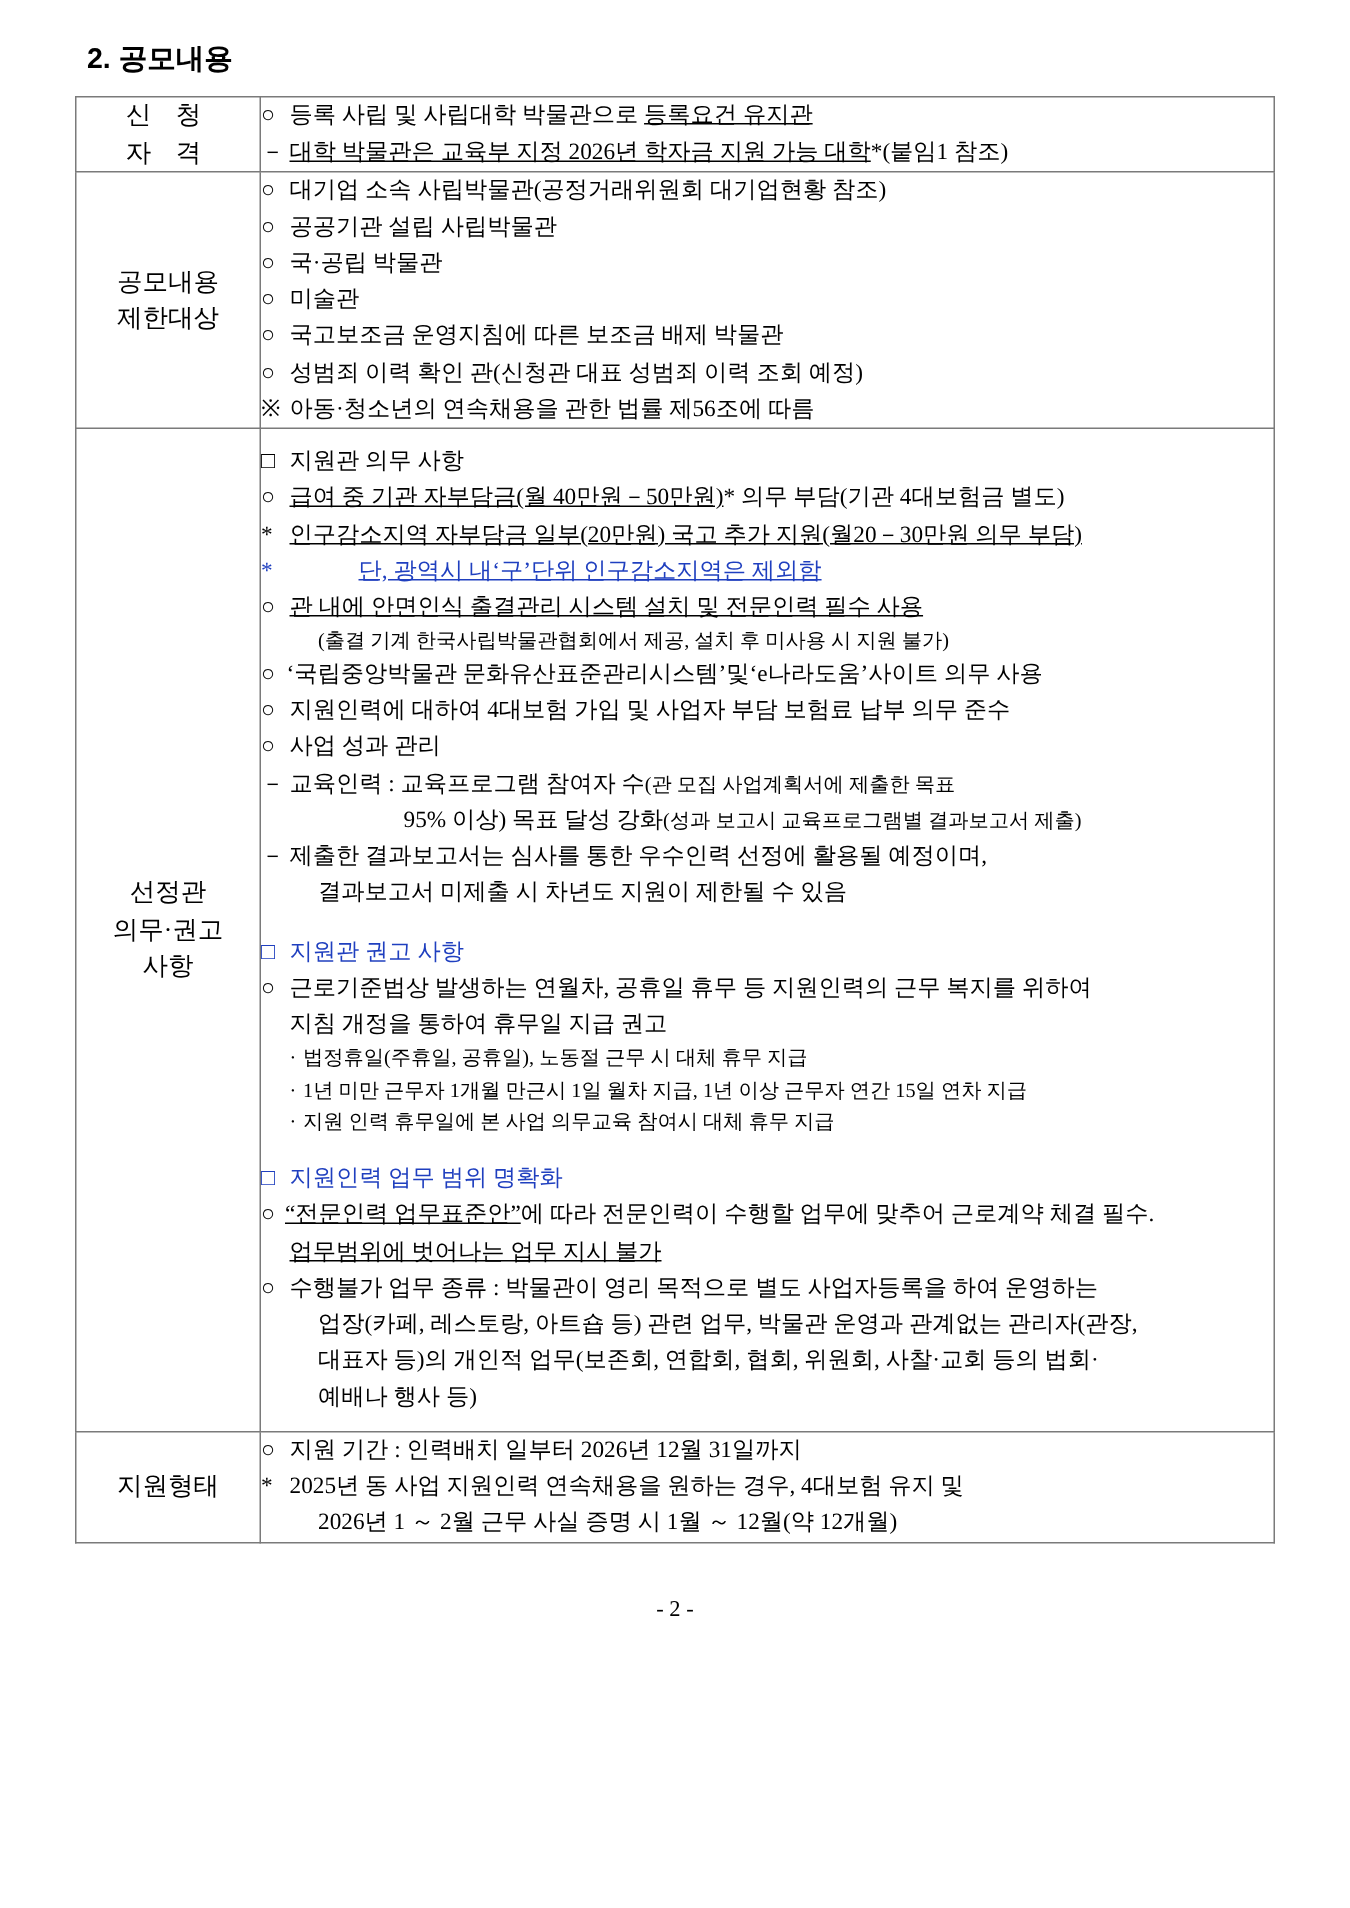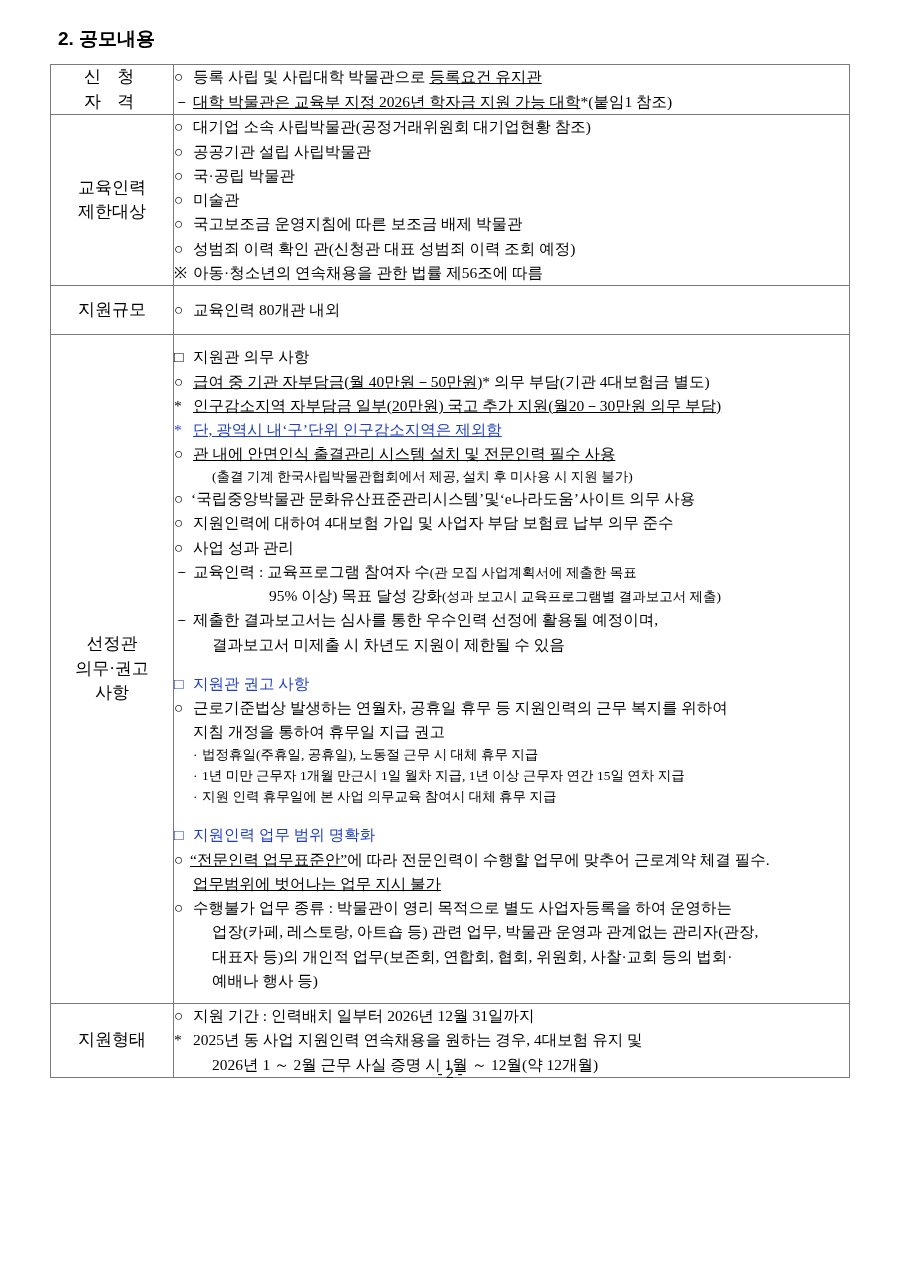--- a/index.html
+++ b/index.html
@@ -61,21 +61,21 @@
     padding-left: 19px;
     margin: 0 0 1px 0;
   }
   ul.lv1 > li .mk {
     position: absolute;
     left: 0;
     top: 0;
   }
   .u { text-decoration: underline; }
   .blue { color: #1f3fbf; }
-  .blue-u { color: #1f3fbf; text-decoration: underline; }
+  .blue-u { color: #1f3fbf; text-decoration: underline; margin-left: 46px; }
   .small { font-size: 13.5px; }
   .ind { padding-left: 19px; }
   .footer {
     position: absolute;
     left: 0;
     right: 0;
     bottom: 22px;
     text-align: center;
     font-size: 15px;
     font-family: "Liberation Serif", serif;
@@ -107,46 +107,36 @@
             <li class="ind">
               <span class="mk">－</span>
               <span class="u">대학 박물관은 교육부 지정 2026년 학자금 지원 가능 대학</span><span>*(붙임1 참조)</span>
             </li>
           </ul>
         </td>
       </tr>
 
       <tr>
         <td class="label">
-          <div>교육인력</div>
+          <div>공모내용</div>
           <div>제한대상</div>
         </td>
         <td class="content">
           <ul class="lv1">
             <li><span class="mk">○</span><span>대기업 소속 사립박물관(공정거래위원회 대기업현황 참조)</span></li>
             <li><span class="mk">○</span><span>공공기관 설립 사립박물관</span></li>
             <li><span class="mk">○</span><span>국·공립 박물관</span></li>
             <li><span class="mk">○</span><span>미술관</span></li>
             <li><span class="mk">○</span><span>국고보조금 운영지침에 따른 보조금 배제 박물관</span></li>
             <li><span class="mk">○</span><span>성범죄 이력 확인 관(신청관 대표 성범죄 이력 조회 예정)</span></li>
             <li><span class="mk">※</span><span>아동·청소년의 연속채용을 관한 법률 제56조에 따름</span></li>
           </ul>
         </td>
       </tr>
 
-      <tr>
-        <td class="label">
-          <div>지원규모</div>
-        </td>
-        <td class="content" style="padding-top:12px;padding-bottom:12px;">
-          <ul class="lv1">
-            <li><span class="mk">○</span><span>교육인력 80개관 내외</span></li>
-          </ul>
-        </td>
-      </tr>
 
       <tr>
         <td class="label">
           <div>선정관</div>
           <div>의무·권고</div>
           <div>사항</div>
         </td>
         <td class="content" style="padding-top:10px;padding-bottom:10px;">
           <ul class="lv1">
 

